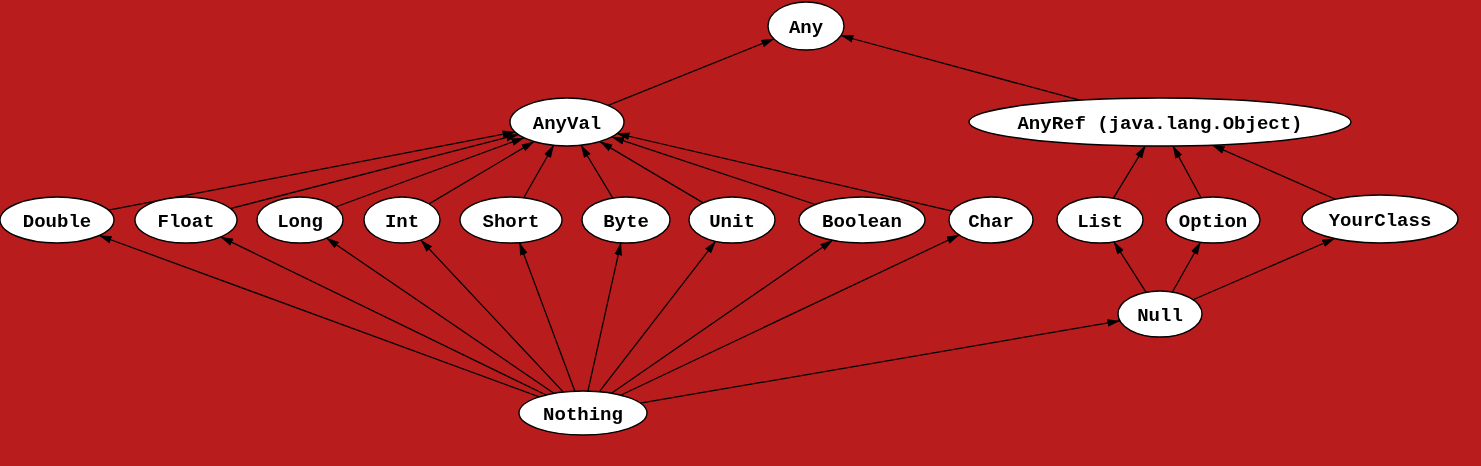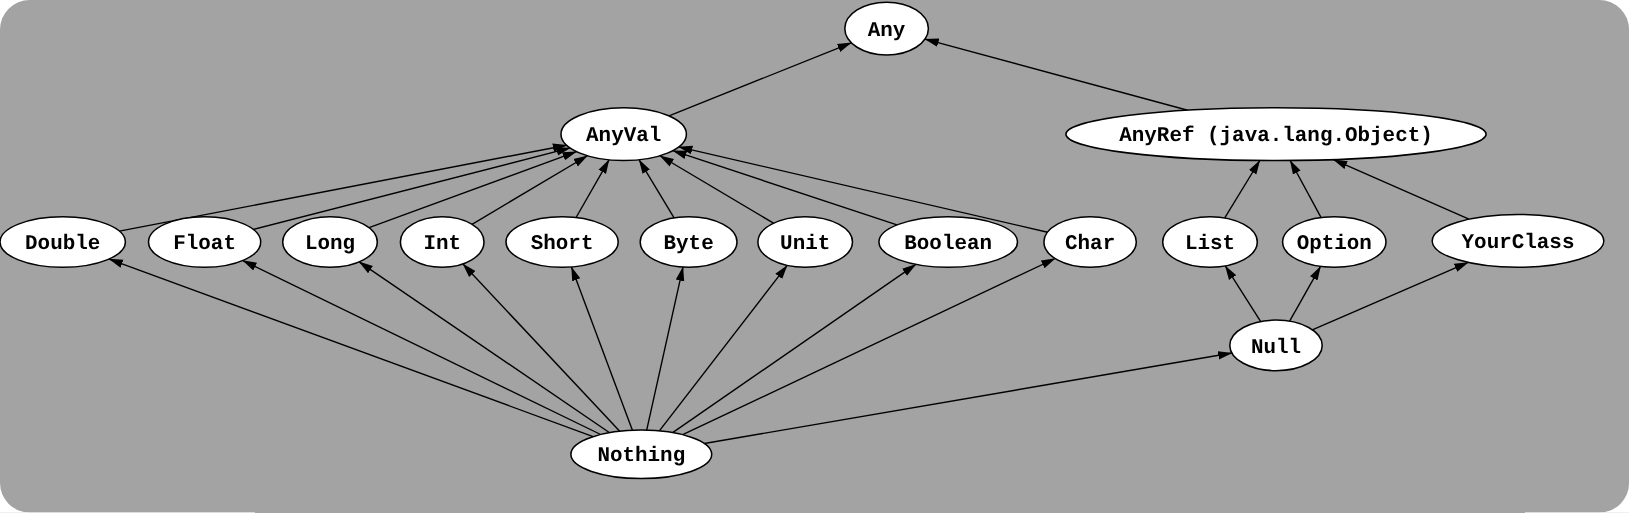--- a/index.html
+++ b/index.html
@@ -4,23 +4,22 @@
 <style>
   html, body {
     margin: 0;
     padding: 0;
     background: #ffffff;
   }
   .canvas {
     position: relative;
     width: 1481px;
     height: 466px;
-    background: #a3a3a3;
+    background: #b91c1c;
     overflow: hidden;
-    border-radius: 27px;
   }
   svg {
     display: block;
   }
   .edge {
     fill: none;
     stroke: #000000;
     stroke-width: 1.25;
   }
   .node-ellipse {

